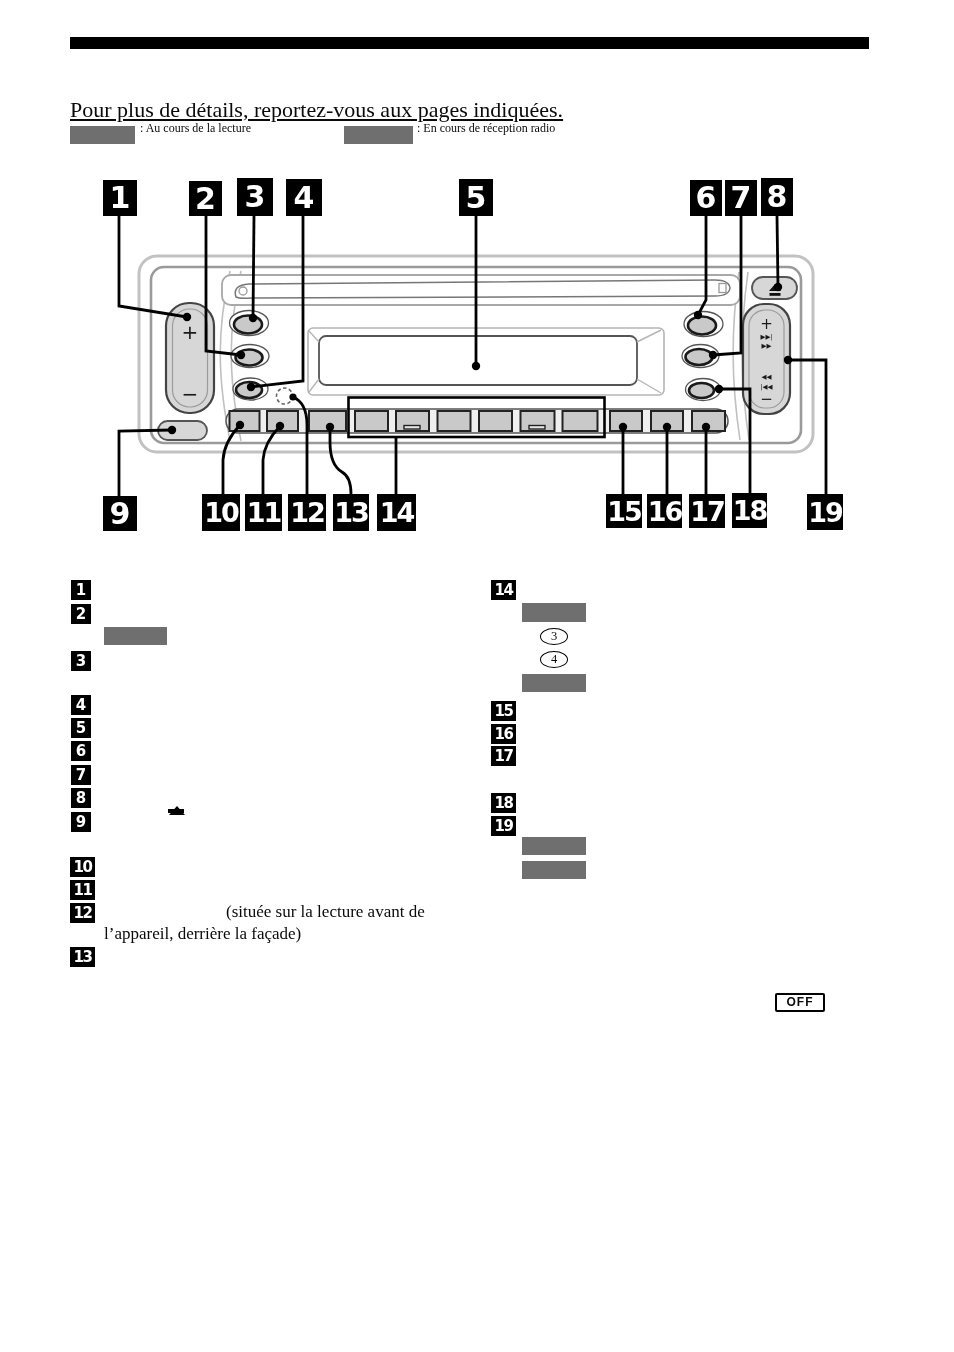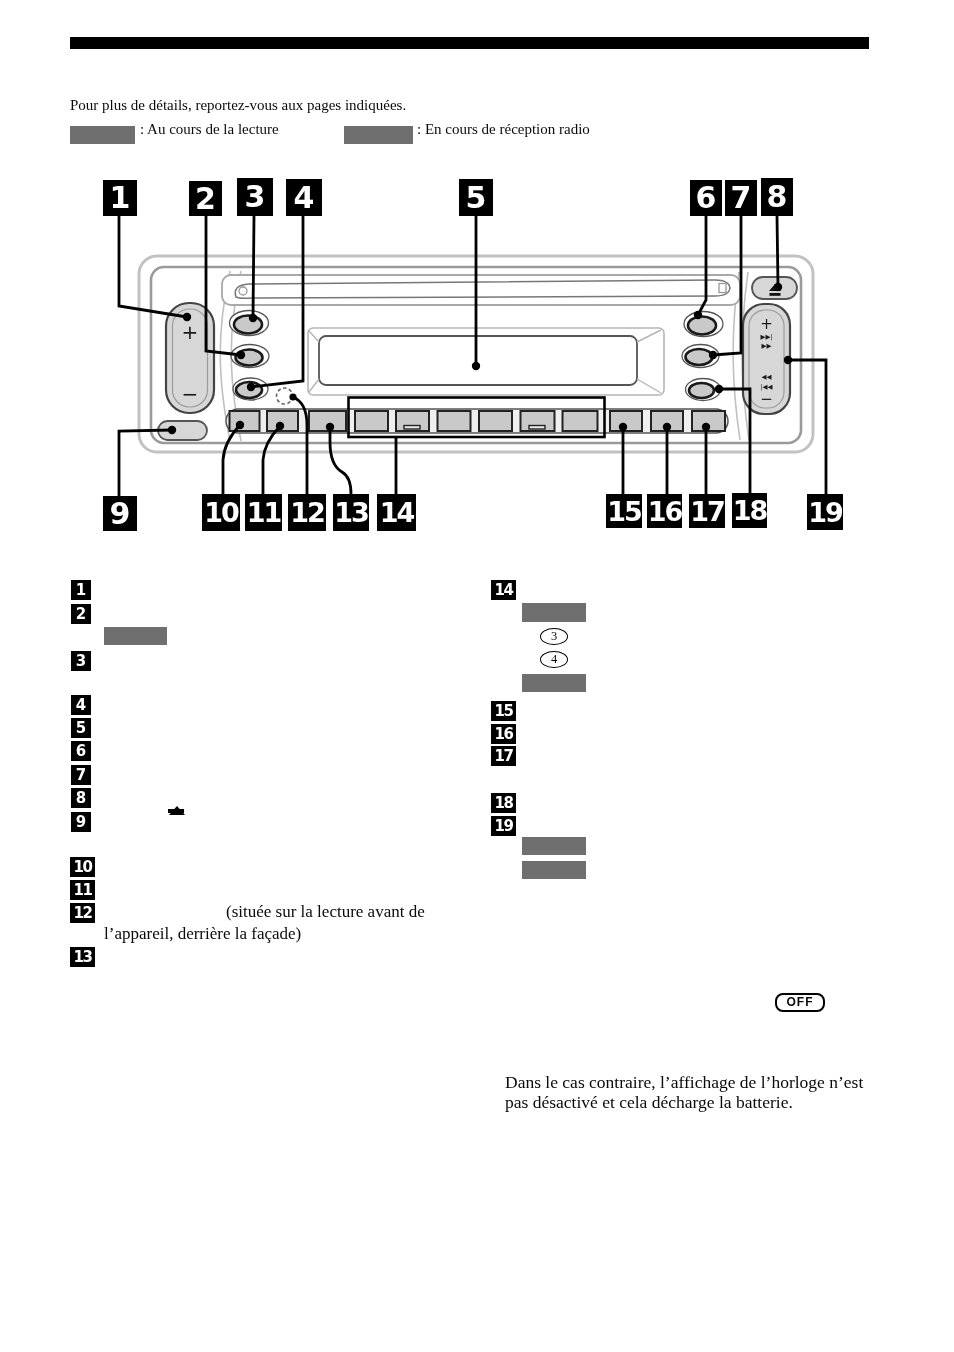--- a/index.html
+++ b/index.html
@@ -1,37 +1,37 @@
 <!DOCTYPE html>
 <html><head>
 <meta charset="utf-8">
 <style>
   html,body{margin:0;padding:0;background:#ffffff;}
   .page{position:relative;width:954px;height:1352px;background:#fff;overflow:hidden;
         font-family:"Liberation Serif",serif;color:#0a0a0a;}
   .hbar{position:absolute;left:70px;top:37px;width:799px;height:12px;background:#000;}
-  .intro{position:absolute;left:70px;top:97px;font-size:15px;white-space:nowrap;}
+  .intro{position:absolute;left:70px;top:97px;font-size:22px;white-space:nowrap;text-decoration:underline;}
   .gbox{position:absolute;background:#6f6f6f;}
-  .legend-t{position:absolute;top:121px;font-size:15px;white-space:nowrap;}
+  .legend-t{position:absolute;top:121px;font-size:12px;white-space:nowrap;}
   
   .co{position:absolute;background:#000;color:#fff;font-family:"DejaVu Sans",sans-serif;
       font-weight:bold;display:flex;align-items:center;justify-content:center;
       font-size:30px;line-height:1;}
   .co2{font-size:27px;letter-spacing:-2px;}
   
   .badge{position:absolute;background:#000;color:#fff;font-family:"DejaVu Sans",sans-serif;
          font-weight:bold;width:20px;height:20px;font-size:15px;line-height:20px;
          text-align:center;}
   .badge.b2{width:25px;letter-spacing:-1.5px;}
   .item12{position:absolute;left:104px;top:901px;width:330px;font-size:17px;
           line-height:1.3;text-indent:122px;}
   .circ{position:absolute;left:540px;width:26px;height:15px;border:1.5px solid #000;
         border-radius:50%;text-align:center;font-size:12.5px;line-height:14px;}
   .offkey{position:absolute;left:775px;top:993px;width:46px;height:15px;border:2px solid #000;
-          border-radius:8px;font-family:"Liberation Sans",sans-serif;font-weight:bold;
+          border-radius:2px;font-family:"Liberation Sans",sans-serif;font-weight:bold;
           font-size:12px;line-height:15px;text-align:center;letter-spacing:1px;}
   .note{position:absolute;left:505px;top:1072px;width:375px;font-size:17.5px;line-height:1.17;}
   
   .eject-li{position:absolute;left:168px;top:789px;width:17px;height:16px;}
   .eject-li .tri{width:0;height:0;margin-left:0.5px;border-left:8px solid transparent;
                  border-right:8px solid transparent;border-bottom:9px solid #000;}
   .eject-li .bar{margin-top:2px;width:16px;height:3.5px;background:#000;}
   svg text{font-family:"DejaVu Sans",sans-serif;fill:#1a1a1a;}
 </style>
 </head>
@@ -240,15 +240,14 @@
   <div class="gbox" style="left:522px;top:674px;width:64px;height:18px;"></div>
   <span class="badge b2" style="left:491px;top:701px;">15</span>
   <span class="badge b2" style="left:491px;top:724px;">16</span>
   <span class="badge b2" style="left:491px;top:746px;">17</span>
   <span class="badge b2" style="left:491px;top:793px;">18</span>
   <span class="badge b2" style="left:491px;top:816px;">19</span>
   <div class="gbox" style="left:522px;top:837px;width:64px;height:18px;"></div>
   <div class="gbox" style="left:522px;top:861px;width:64px;height:18px;"></div>
 
   <span class="offkey">OFF</span>
-  <div class="note">Dans le cas contraire, l’affichage de l’horloge n’est pas désactivé et cela décharge la batterie.</div>
 
 </div>
 
 </body></html>

